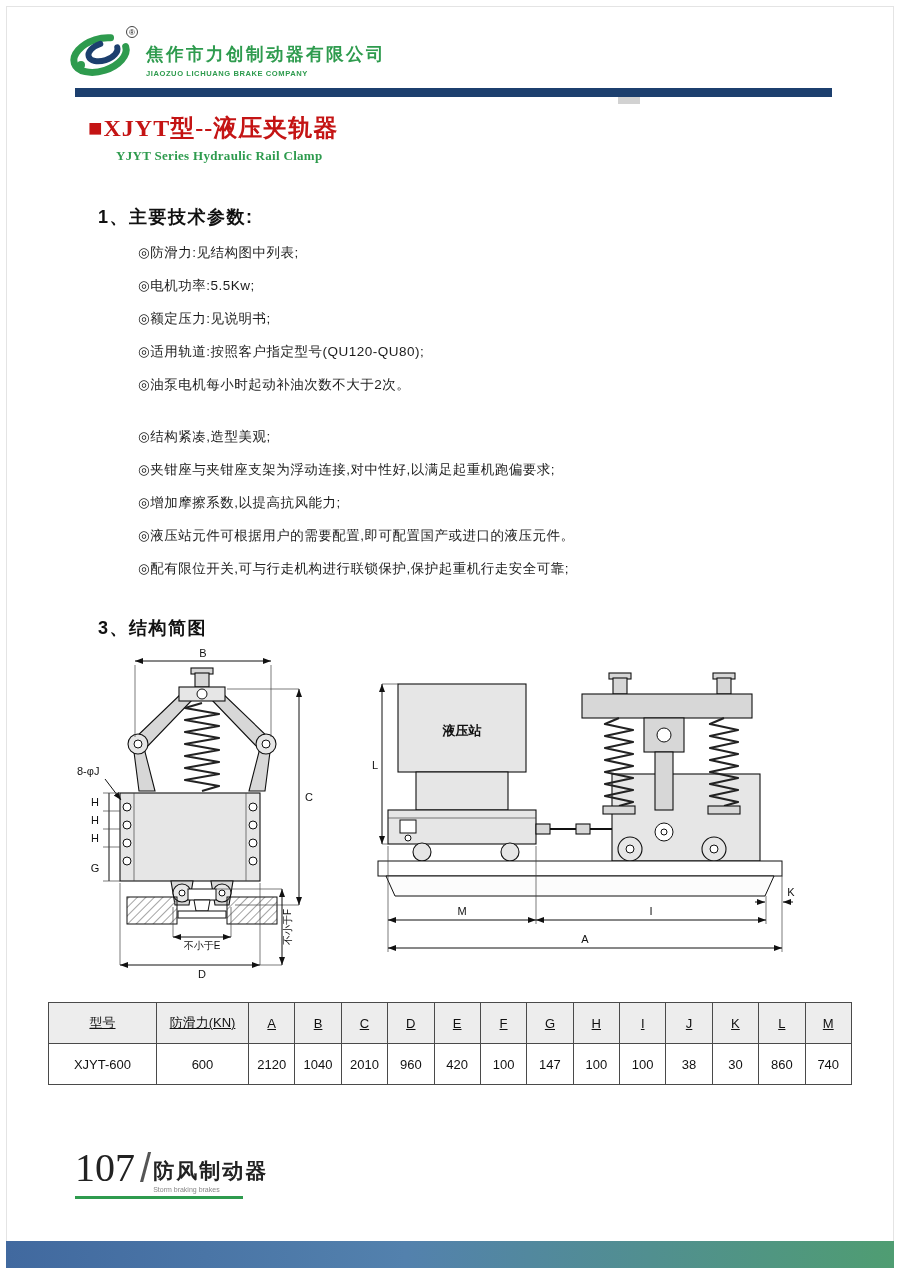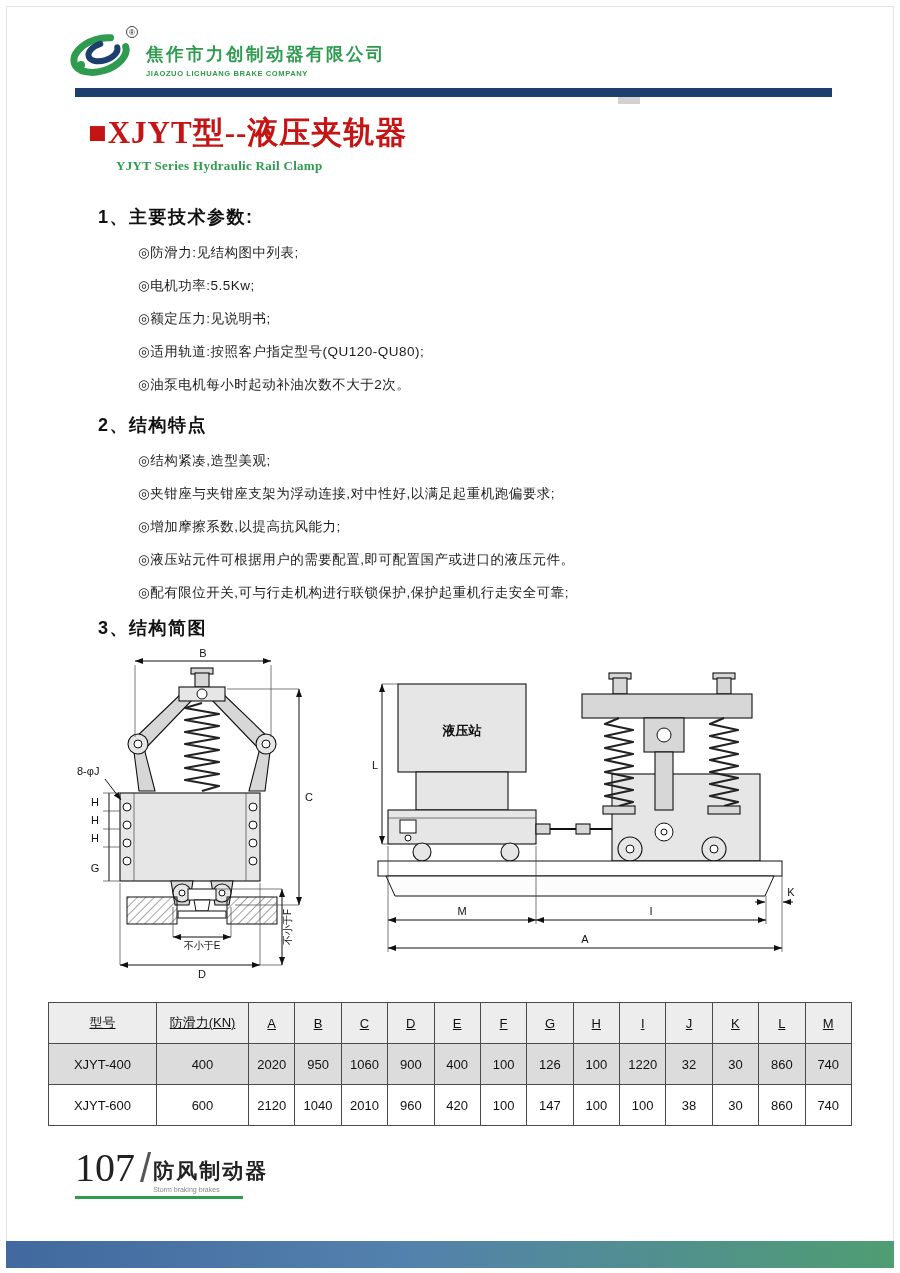--- a/index.html
+++ b/index.html
@@ -10,21 +10,21 @@
   
   .logo{position:absolute;left:66px;top:22px;width:76px;height:62px;}
   .company{position:absolute;left:146px;top:42px;}
   .company-cn{color:#2e9b4e;font-weight:bold;font-size:17.5px;letter-spacing:2.5px;}
   .company-en{color:#2e9b4e;font-size:7.6px;letter-spacing:0.55px;margin-top:3px;font-weight:bold;}
   .navy-bar{position:absolute;left:75px;top:88px;width:757px;height:9px;background:#1c3f6e;}
   .notch{position:absolute;left:618px;top:97px;width:22px;height:7px;background:#d2d2d2;}
 
   
   .title-block{position:absolute;left:88px;top:112px;}
-  .title-cn{font-family:"Liberation Serif","DejaVu Serif",serif;font-weight:bold;font-size:31px;
+  .title-cn{font-family:"Liberation Serif","DejaVu Serif",serif;font-weight:bold;font-size:24px;
             color:#c41414;letter-spacing:1px;}
   .title-en{font-family:"Liberation Serif","DejaVu Serif",serif;font-weight:bold;font-size:13px;
             color:#2e9b4e;margin:4px 0 0 28px;letter-spacing:0.3px;}
 
   
   .sec{position:absolute;left:98px;}
   .s1{top:205px;}.s2{top:413px;}.s3{top:616px;}
   .sec-heading{font-size:18px;font-weight:bold;color:#111;letter-spacing:1.5px;}
   .items{margin:7px 0 0 40px;}
   .item{font-size:13.5px;line-height:33px;color:#1c1c1c;letter-spacing:0.5px;white-space:nowrap;}
@@ -93,21 +93,20 @@
     <div class="items">
       <div class="item">◎防滑力:见结构图中列表;</div>
       <div class="item">◎电机功率:5.5Kw;</div>
       <div class="item">◎额定压力:见说明书;</div>
       <div class="item">◎适用轨道:按照客户指定型号(QU120-QU80);</div>
       <div class="item">◎油泵电机每小时起动补油次数不大于2次。</div>
     </div>
   </div>
 
   <div class="sec s2">
-    <div class="sec-heading">2、结构特点</div>
     <div class="items">
       <div class="item">◎结构紧凑,造型美观;</div>
       <div class="item">◎夹钳座与夹钳座支架为浮动连接,对中性好,以满足起重机跑偏要求;</div>
       <div class="item">◎增加摩擦系数,以提高抗风能力;</div>
       <div class="item">◎液压站元件可根据用户的需要配置,即可配置国产或进口的液压元件。</div>
       <div class="item">◎配有限位开关,可与行走机构进行联锁保护,保护起重机行走安全可靠;</div>
     </div>
   </div>
 
   <div class="sec s3">
@@ -324,37 +323,20 @@
         <th>G</th>
         <th>H</th>
         <th>I</th>
         <th>J</th>
         <th>K</th>
         <th>L</th>
         <th>M</th>
       </tr>
     </thead>
     <tbody>
-      <tr class="alt">
-        <td>XJYT-400</td>
-        <td>400</td>
-        <td>2020</td>
-        <td>950</td>
-        <td>1060</td>
-        <td>900</td>
-        <td>400</td>
-        <td>100</td>
-        <td>126</td>
-        <td>100</td>
-        <td>1220</td>
-        <td>32</td>
-        <td>30</td>
-        <td>860</td>
-        <td>740</td>
-      </tr>
       <tr>
         <td>XJYT-600</td>
         <td>600</td>
         <td>2120</td>
         <td>1040</td>
         <td>2010</td>
         <td>960</td>
         <td>420</td>
         <td>100</td>
         <td>147</td>

